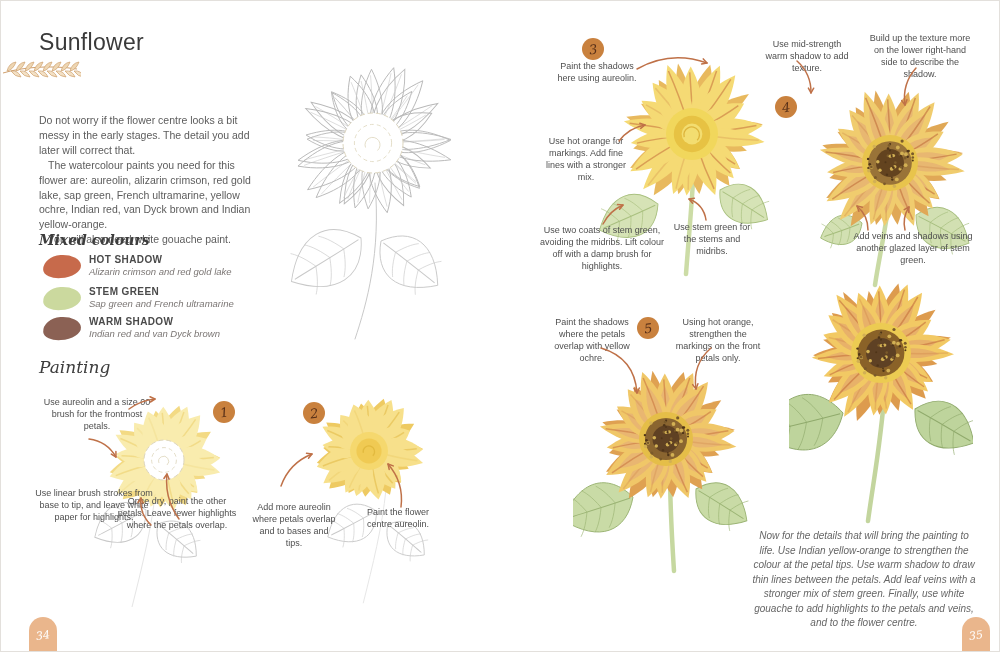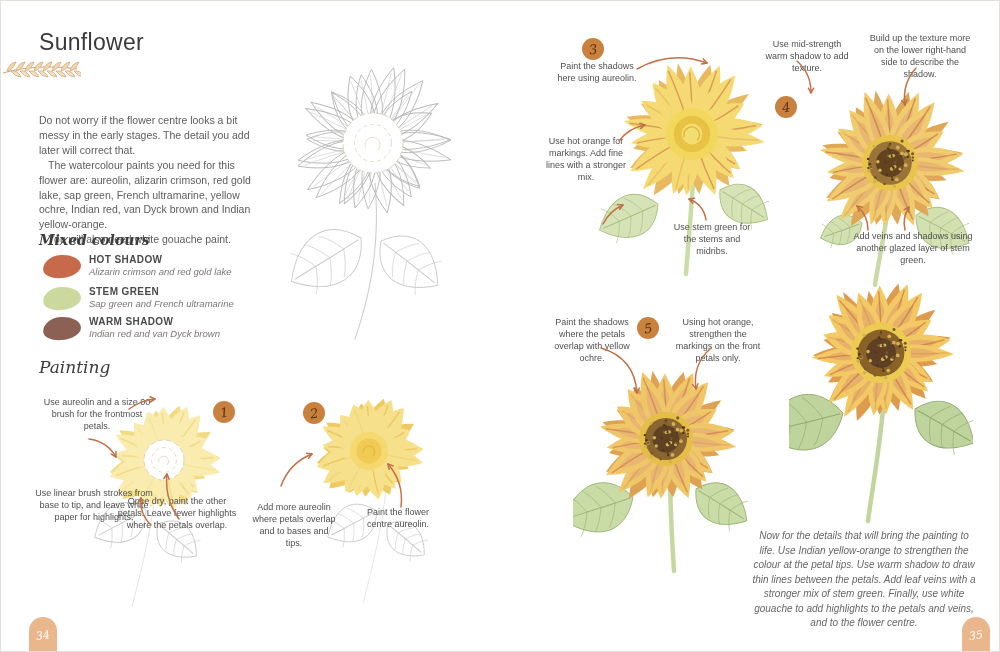--- a/index.html
+++ b/index.html
@@ -1347,20 +1347,21 @@
         <circle cx="-19.9" cy="4.2" r="1.4" fill="#7a5a2a"></circle>
         <circle cx="19.9" cy="-12.7" r="1.3" fill="#4f3518"></circle>
       </svg>
     </div>
 
   <div class="abs step-circle" style="left: 581px; top: 37px; background-color: rgb(201, 129, 62);">
     <span class="step-num">3</span>
   </div>
   <div class="abs ann" style="left:552px;top:60px;width:88px;">Paint the shadows here using aureolin.</div>
   <div class="abs ann" style="left:540px;top:135px;width:90px;">Use hot orange for markings. Add fine lines with a stronger mix.</div>
+  <div class="abs ann" style="left:538px;top:224px;width:126px;">Use two coats of stem green, avoiding the midribs. Lift colour off with a damp brush for highlights.</div>
   <div class="abs ann" style="left:670px;top:221px;width:82px;">Use stem green for the stems and midribs.</div>
 
   <div class="abs step-circle" style="left: 774px; top: 95px; background-color: rgb(201, 129, 62);">
     <span class="step-num">4</span>
   </div>
   <div class="abs ann" style="left:762px;top:38px;width:88px;">Use mid-strength warm shadow to add texture.</div>
   <div class="abs ann" style="left:864px;top:32px;width:110px;">Build up the texture more on the lower right-hand side to describe the shadow.</div>
   <div class="abs ann" style="left:852px;top:230px;width:120px;">Add veins and shadows using another glazed layer of stem green.</div>
 
   <div class="abs step-circle" style="left: 636px; top: 316px; background-color: rgb(201, 129, 62);">

